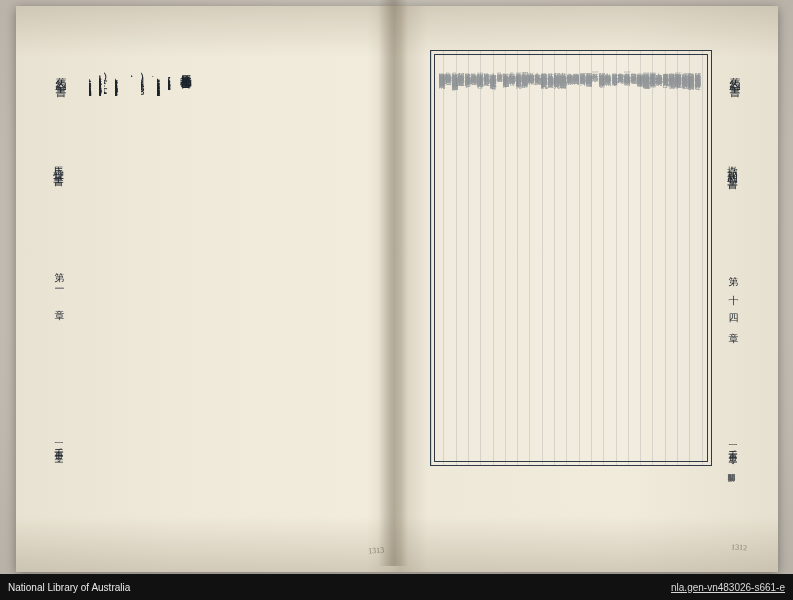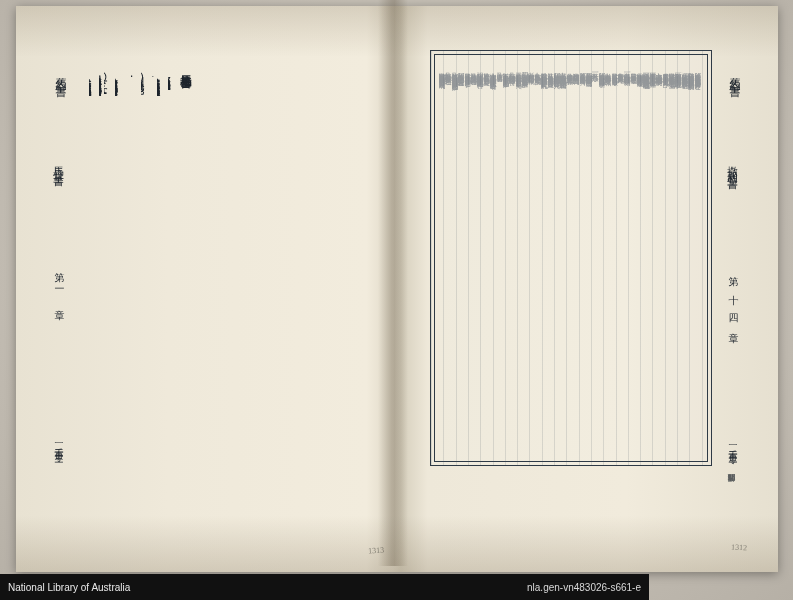--- a/index.html
+++ b/index.html
@@ -94,27 +94,27 @@
   }
 
   
   .pencil{
     position:absolute;color:#6b6a63;font-size:8px;
     font-family:"Liberation Serif",serif;transform:rotate(-3deg);opacity:.8;
   }
 
   
   #footer{
-    position:absolute;left:0;bottom:0;width:649px;height:26px;
+    position:absolute;left:0;bottom:0;width:793px;height:26px;
     background:#111;color:#e9e9e9;
     display:flex;align-items:center;justify-content:space-between;
     padding:0 8px;box-sizing:border-box;
     font-size:10px;font-family:"Liberation Sans",sans-serif;
   }
-  #footer .r{color:#d8d8d8;}
+  #footer .r{color:#d8d8d8;text-decoration:underline;}
 
   
   .rules{position:absolute;inset:0;pointer-events:none;
     background-image:repeating-linear-gradient(90deg,
       rgba(60,75,90,.30) 0px, rgba(60,75,90,.30) 1px, rgba(0,0,0,0) 1px, rgba(0,0,0,0) 12.3px);
     opacity:.5;}
 </style>
 </head>
 <body>
 

